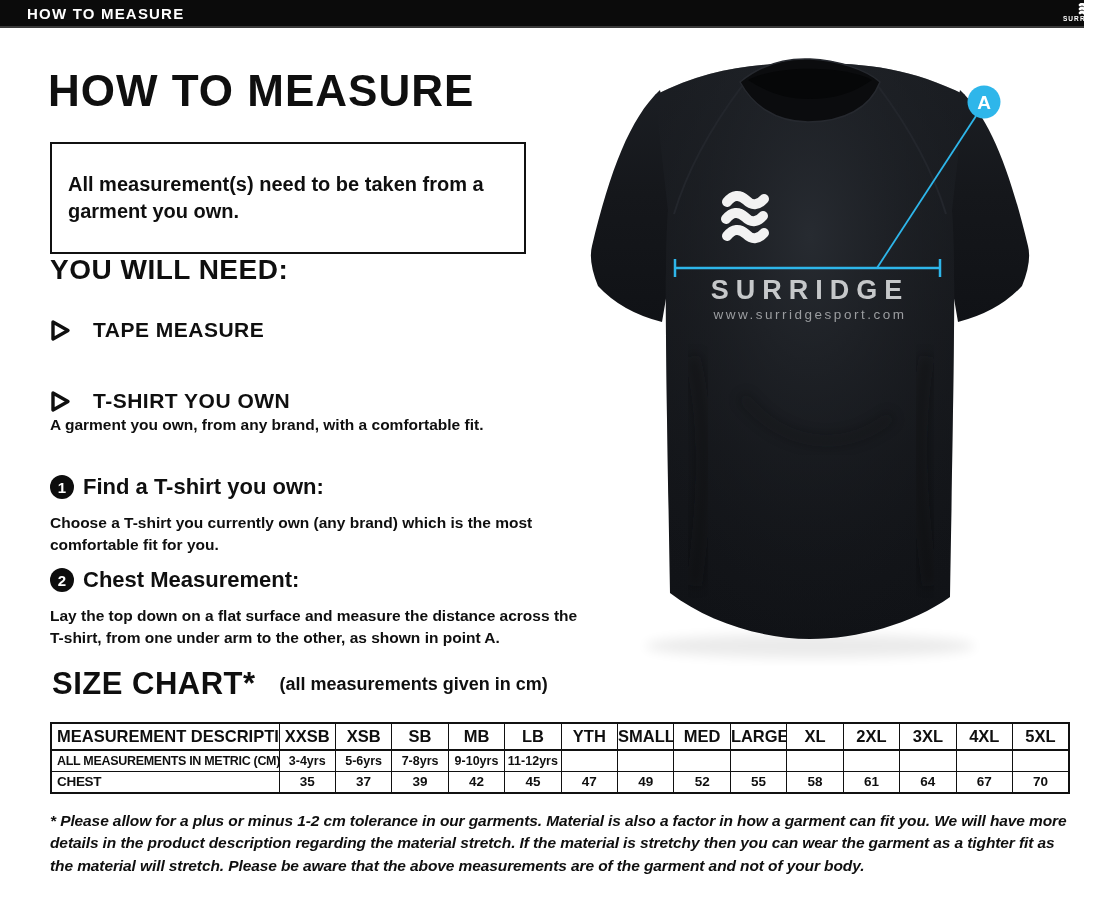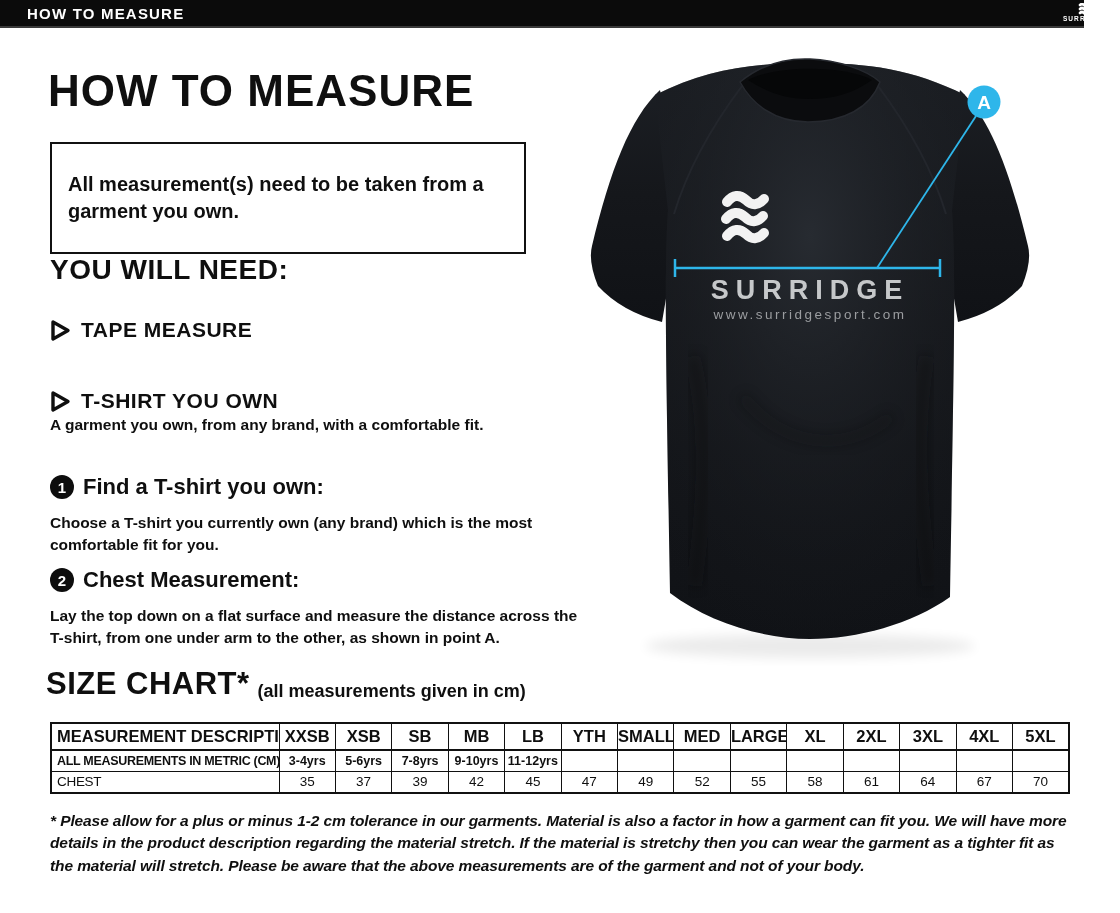--- a/index.html
+++ b/index.html
@@ -16,48 +16,48 @@
   .topbar-logo svg { display:block; }
   .topbar-logo-text { color:#fff; font-size:6.5px; font-weight:bold; letter-spacing:1.1px; margin-top:1px; }
 
   
   .h1 { position:absolute; left:48px; top:66px; font-size:44px; font-weight:bold; letter-spacing:1px; }
   .notice-box { position:absolute; left:50px; top:142px; width:476px; min-height:82px;
                 border:2px solid #111; padding:27px 16px; font-size:20px; font-weight:bold; line-height:1.35; }
   .ywn-heading { position:absolute; left:50px; top:254px; font-size:28px; font-weight:bold; letter-spacing:0.5px; }
 
   .need-item { position:absolute; left:50px; width:540px; }
-  .need-item .row { display:flex; align-items:center; gap:10px; }
+  .need-item .row { display:flex; align-items:center; gap:22px; }
   .need-title { font-size:21px; font-weight:bold; letter-spacing:0.5px; }
   .need-desc { font-size:15.5px; font-weight:bold; margin-top:3px; }
   .need-1 { top:318px; }
   .need-2 { top:389px; }
 
   .step { position:absolute; left:50px; width:545px; }
   .step .row { display:flex; align-items:center; gap:9px; }
   .step-circle { width:24px; height:24px; border-radius:50%; background:#0d0d0d; color:#fff;
                  display:flex; align-items:center; justify-content:center; font-size:15px; font-weight:bold; flex:0 0 24px; }
   .step-title { font-size:22px; font-weight:bold; }
   .step-desc { font-size:15.5px; font-weight:bold; line-height:1.42; margin-top:12px; }
   .step-1 { top:474px; }
   .step-2 { top:567px; }
 
-  .sc-heading { position:absolute; left:46px; top:666px; display:flex; align-items:flex-end; gap:8px; }
+  .sc-heading { position:absolute; left:52px; top:666px; display:flex; align-items:center; gap:24px; }
   .sc-title { font-size:31px; font-weight:bold; letter-spacing:0.5px; }
   .sc-sub { font-size:18px; font-weight:bold; }
 
   
   .size-table { position:absolute; left:50px; top:722px; width:1020px; border-collapse:collapse;
                 table-layout:fixed; border:2px solid #111; }
   .size-table th, .size-table td { border:1px solid #111; text-align:center; vertical-align:middle;
                                    overflow:hidden; white-space:nowrap; }
   .size-table thead th { font-size:16.5px; font-weight:bold; height:27px; border-bottom:2px solid #111; }
   .size-table .desc-col { width:228px; text-align:left; padding-left:5px; }
   .size-table .metric-row td { font-size:12.5px; font-weight:bold; height:21px; }
-  .size-table .chest-row td { font-size:13.5px; font-weight:normal; height:22px; }
+  .size-table .chest-row td { font-size:13.5px; font-weight:bold; height:22px; }
   .size-table .metric-row .row-label, .size-table .chest-row .row-label { letter-spacing:-0.3px; }
 
   .disclaimer { position:absolute; left:50px; top:810px; width:1022px; font-size:15.5px; font-weight:bold;
                 font-style:italic; line-height:1.45; letter-spacing:-0.1px; }
 
   
   .shirt-wrap { position:absolute; left:582px; top:56px; width:500px; height:612px; }
 </style>
 </head>
 <body>

